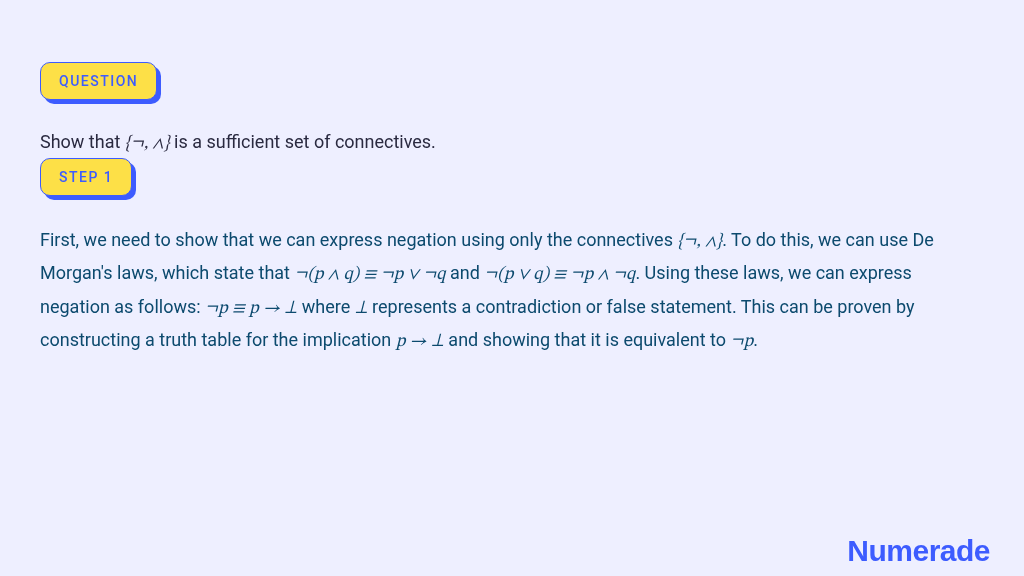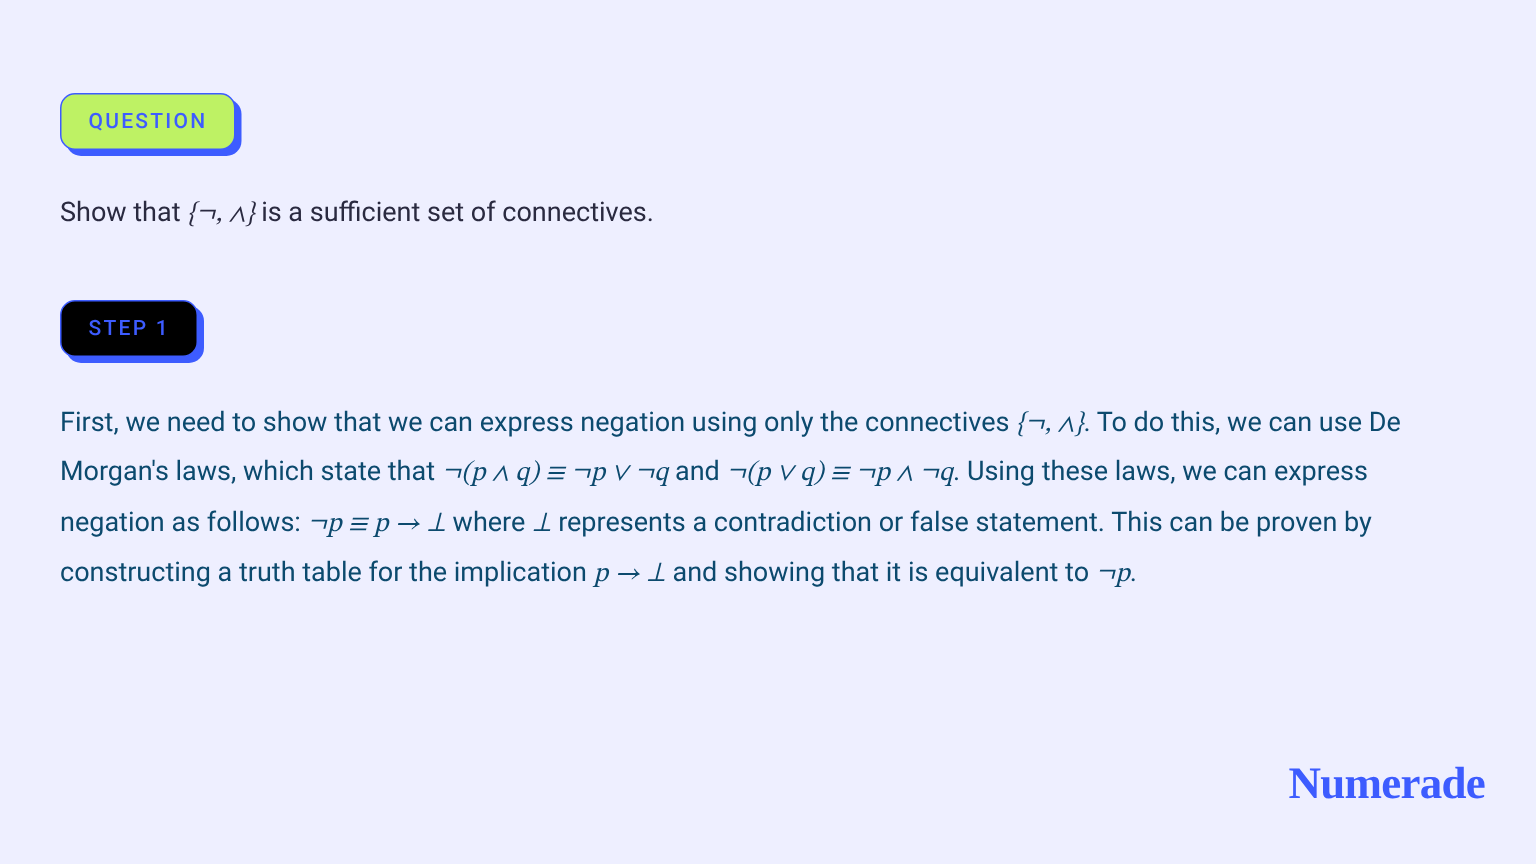--- a/index.html
+++ b/index.html
@@ -18,51 +18,50 @@
     display: inline-block;
     padding: 10px 18px;
     border-radius: 10px;
     font-size: 14px;
     font-weight: 500;
     letter-spacing: 1.5px;
     position: relative;
     margin-bottom: 28px;
   }
   .badge-question {
-    background: #bef264;
+    background: #fde047;
     color: #3d5cff;
     border: 1.5px solid #3d5cff;
     box-shadow: 4px 4px 0 0 #3d5cff;
   }
   .badge-step {
-    background: #000000;
+    background: #fde047;
     color: #3d5cff;
     border: 1.5px solid #3d5cff;
     box-shadow: 4px 4px 0 0 #3d5cff;
   }
   .question-text {
     font-size: 18px;
     color: #2a2a40;
     line-height: 1.6;
-    margin-bottom: 42px;
   }
   .step-text {
     font-size: 18px;
     color: #0c4a6e;
     line-height: 1.75;
   }
   .math {
     font-family: "Cambria Math", "STIX Two Math", Georgia, serif;
     font-style: italic;
   }
   .logo {
     position: absolute;
     right: 34px;
-    bottom: 36px;
-    font-family: Liberation Serif, serif;
+    bottom: 8px;
+    font-family: Liberation Sans, sans-serif;
     font-weight: 700;
     font-size: 30px;
     color: #3d5cff;
     letter-spacing: -0.5px;
   }
 </style>
 </head>
 <body>
 
 <div class="content">

